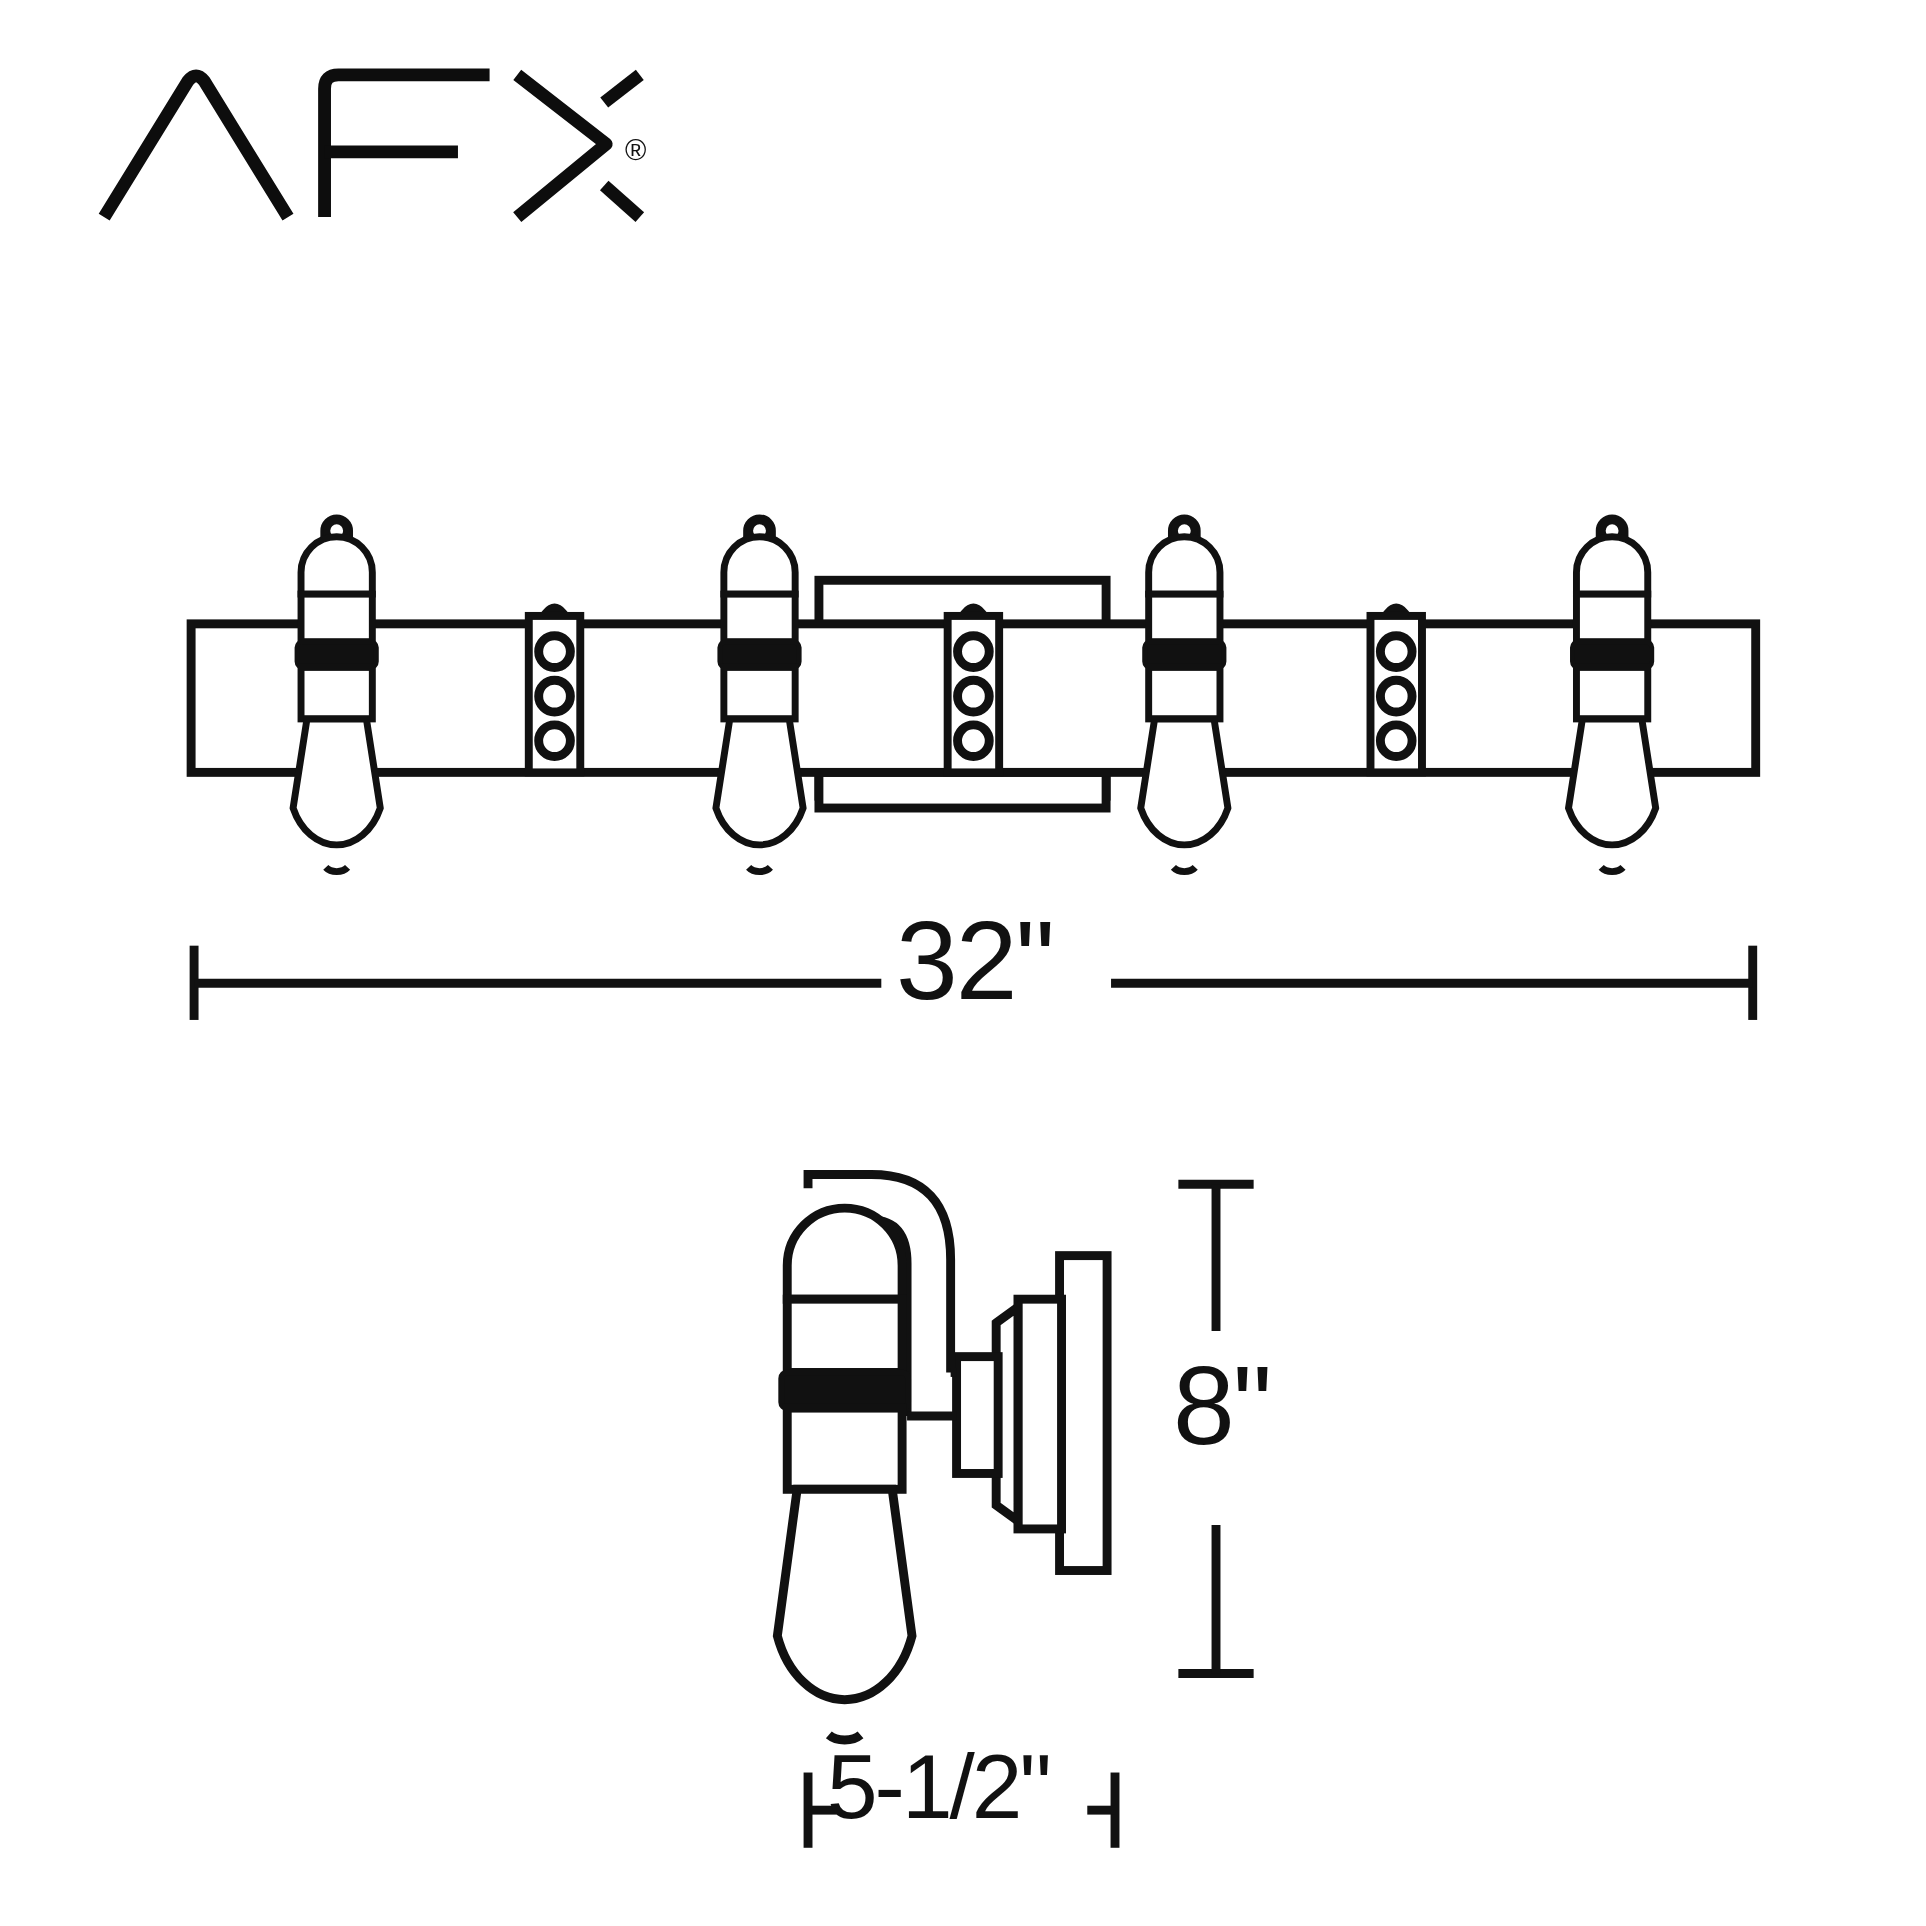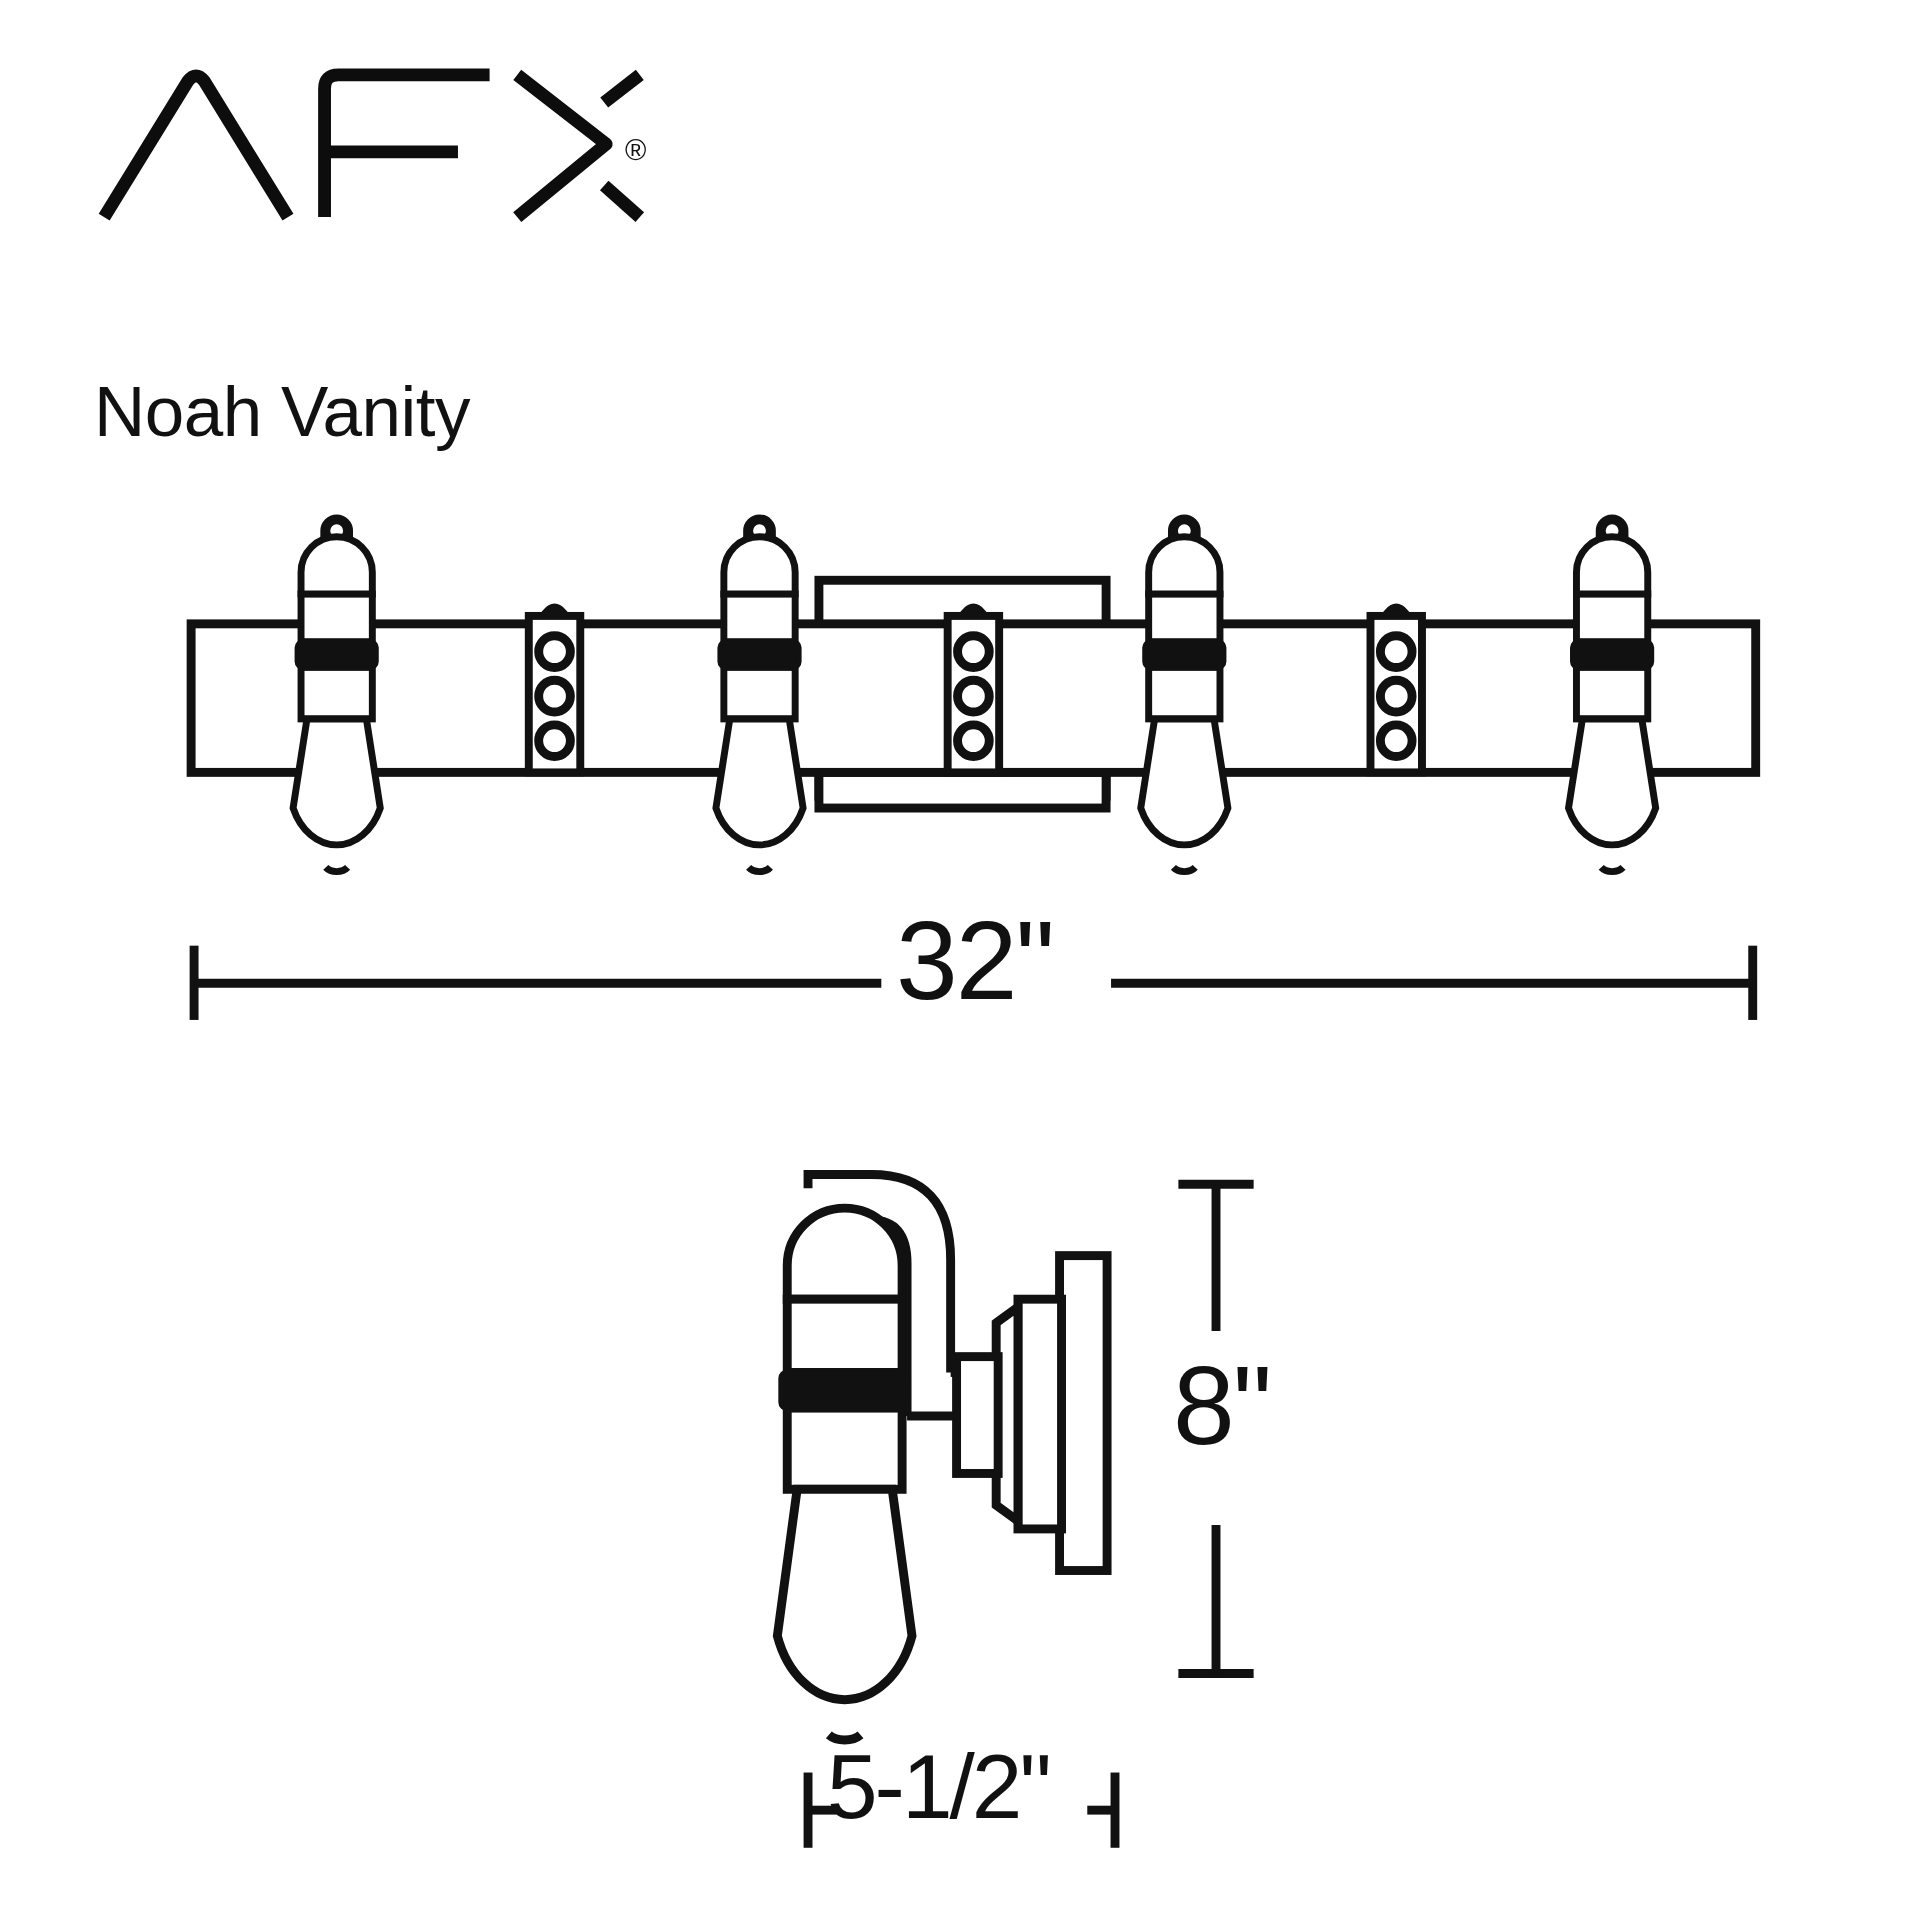--- a/index.html
+++ b/index.html
@@ -73,21 +73,20 @@
           <path d="M233 94 L368 94"></path>
 
           <path d="M428 16 L518 86 L428 160"></path>
           <path d="M552 16 L516 44"></path>
           <path d="M552 160 L516 128"></path>
         </g>
       </svg>
       <span id="reg">®</span>
     </div>
 
-    <div id="product-title">Noah Vanity</div>
   </div>
 
   <div id="front-view">
     <svg width="1927" height="1927" viewBox="0 0 1946 1946" xmlns="http://www.w3.org/2000/svg">
       <defs>
         <g id="bulb">
 
           <path d="M-13 -103 L-13 -112 A13 13 0 0 1 13 -112 L13 -103 Z" fill="#fff" stroke="#111" stroke-width="7"></path>
           <circle cx="0" cy="-112" r="10" fill="#fff" stroke="#111" stroke-width="7"></circle>
 

